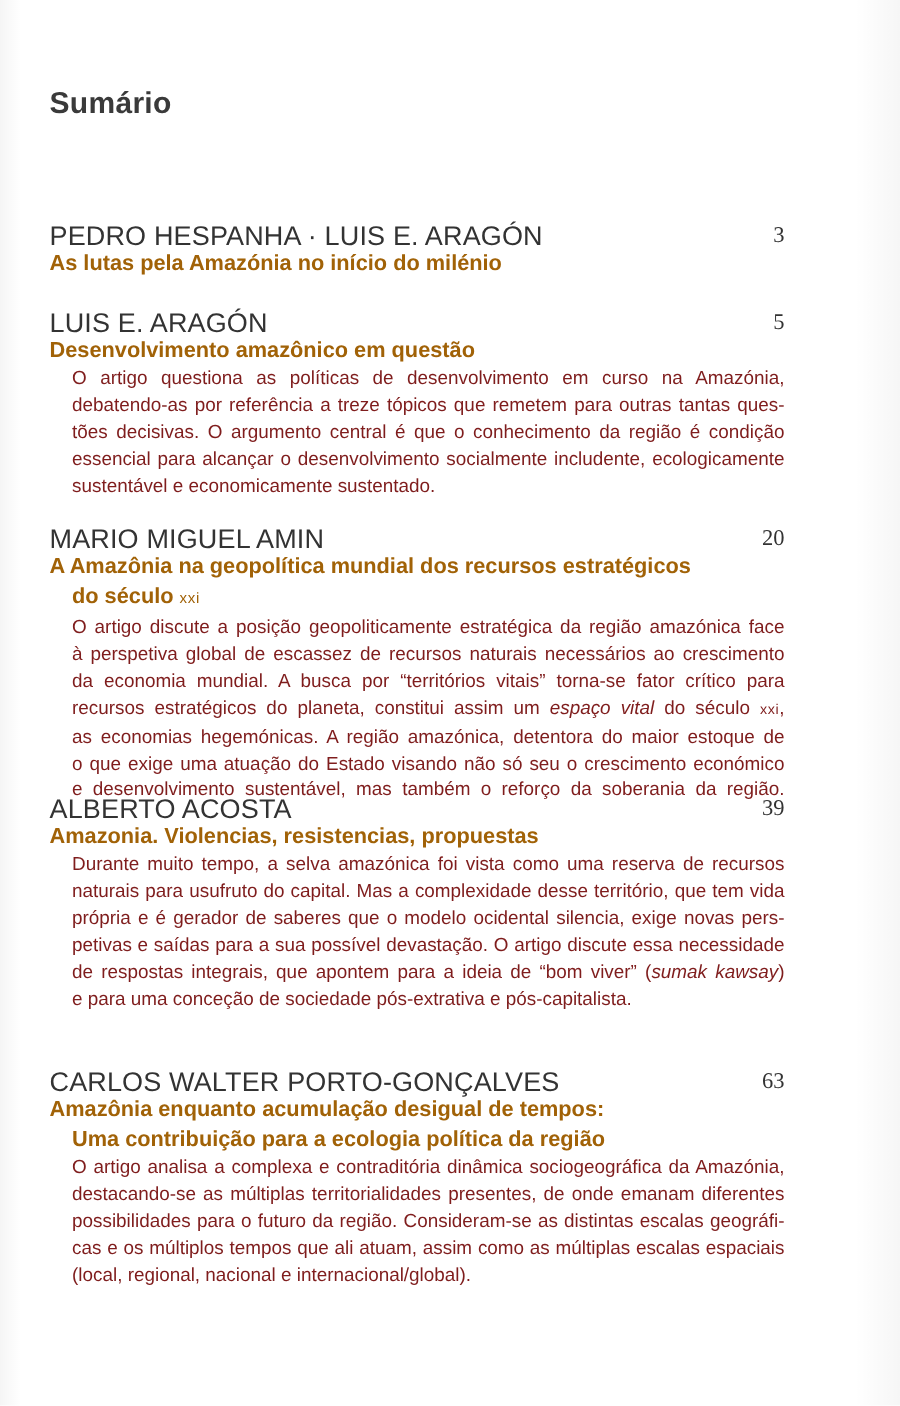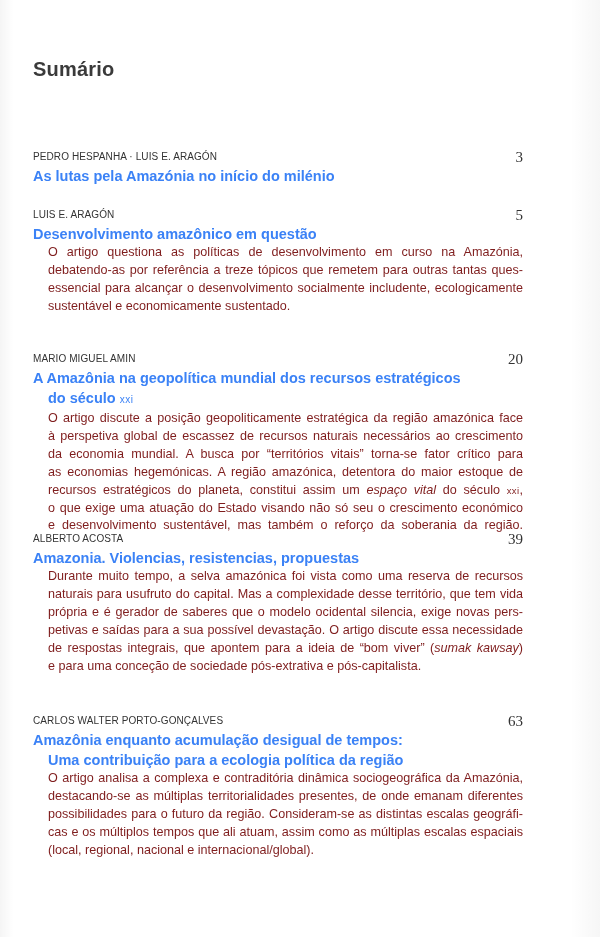--- a/index.html
+++ b/index.html
@@ -31,38 +31,38 @@
       font-weight: bold;
       color: #3a3a3a;
       letter-spacing: 0.2px;
     }
     .entry {
       position: absolute;
       left: 33px;
       width: 490px;
     }
     .author {
-      font-size: 10px;
+      font-size: 18px;
       color: #333;
       line-height: 18px;
       letter-spacing: 0.1px;
       height: 18px;
     }
     .pagenum {
       position: absolute;
       right: 0;
       top: 1px;
       font-size: 15px;
       font-family: "Liberation Serif", "DejaVu Serif", serif;
       color: #333;
     }
     .title {
       font-size: 14.5px;
       font-weight: bold;
-      color: #3b82f6;
+      color: #a16207;
       line-height: 20px;
     }
     .title .cont {
       display: block;
       padding-left: 15px;
     }
     .smallcaps {
       font-size: 10px;
       font-weight: normal;
       letter-spacing: 0.5px;
@@ -107,38 +107,39 @@
 
 <div class="entry" style="top:206px;">
   <div class="author">LUIS E. ARAGÓN</div>
   <div class="pagenum">5</div>
   <div class="title">
     <span>Desenvolvimento amazônico em questão</span>
   </div>
   <div class="abstract">
     <span class="line">O artigo questiona as políticas de desenvolvimento em curso na Amazónia,</span>
     <span class="line">debatendo-as por referência a treze tópicos que remetem para outras tantas ques-</span>
+    <span class="line">tões decisivas. O argumento central é que o conhecimento da região é condição</span>
     <span class="line">essencial para alcançar o desenvolvimento socialmente includente, ecologicamente</span>
     <span class="line last">sustentável e economicamente sustentado.</span>
   </div>
 </div>
 
 <div class="entry" style="top:350px;">
   <div class="author">MARIO MIGUEL AMIN</div>
   <div class="pagenum">20</div>
   <div class="title">
     <span>A Amazônia na geopolítica mundial dos recursos estratégicos</span>
     <span class="cont"><span>do século</span> <span class="smallcaps">xxi</span></span>
   </div>
   <div class="abstract">
     <span class="line">O artigo discute a posição geopoliticamente estratégica da região amazónica face</span>
     <span class="line">à perspetiva global de escassez de recursos naturais necessários ao crescimento</span>
     <span class="line">da economia mundial. A busca por “territórios vitais” torna-se fator crítico para</span>
+    <span class="line"><span>recursos estratégicos do planeta, constitui assim um</span> <span class="it">espaço vital</span><span> do século </span><span class="sc">xxi</span><span>,</span></span>
     <span class="line">as economias hegemónicas. A região amazónica, detentora do maior estoque de</span>
-    <span class="line"><span>recursos estratégicos do planeta, constitui assim um</span> <span class="it">espaço vital</span><span> do século </span><span class="sc">xxi</span><span>,</span></span>
     <span class="line">o que exige uma atuação do Estado visando não só seu o crescimento económico</span>
     <span class="line">e desenvolvimento sustentável, mas também o reforço da soberania da região.</span>
   </div>
 </div>
 
 <div class="entry" style="top:530px;">
   <div class="author">ALBERTO ACOSTA</div>
   <div class="pagenum">39</div>
   <div class="title">
     <span>Amazonia. Violencias, resistencias, propuestas</span>

